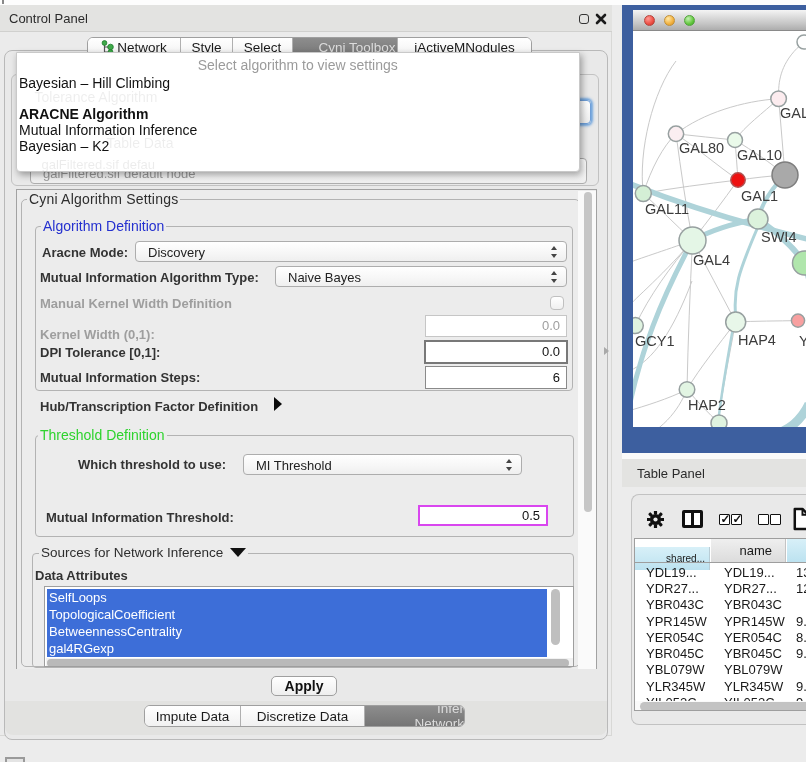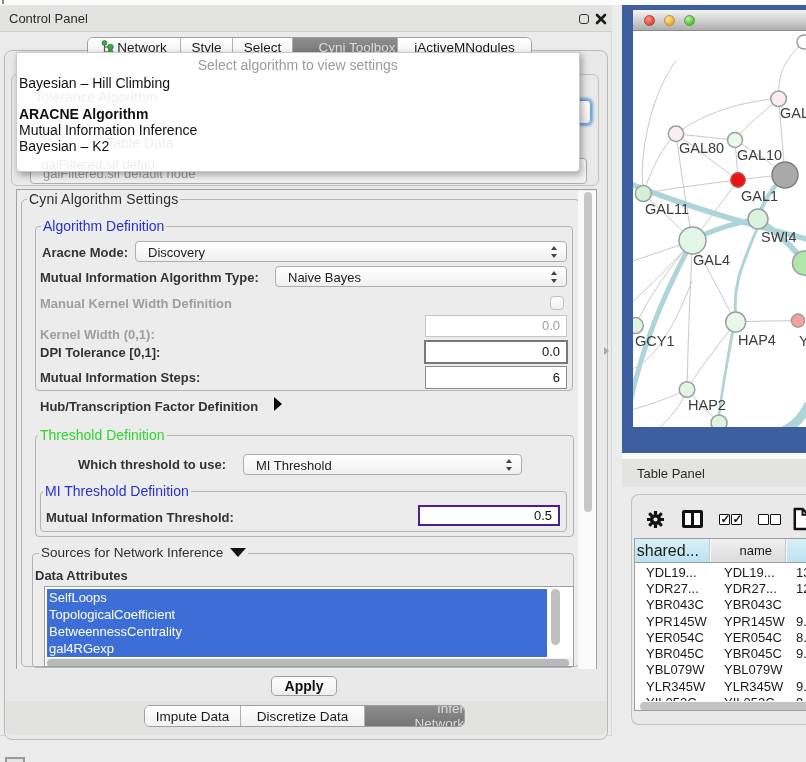--- a/index.html
+++ b/index.html
@@ -95,25 +95,22 @@
 
   <div class="group" style="left:35px;top:430px;width:539px;height:102px;">
     <div class="gtitle" style="left:2px;color:#2ed32e;">Threshold Definition</div>
   </div>
   <div class="abs lbl bold" style="left:78px;top:452px;">Which threshold to use:</div>
   <div class="combo" style="left:243px;top:449px;width:279px;height:21px;">
     <div class="ctext">MI Threshold</div>
       <div class="carr"></div>
   </div>
 
-  <div class="group" style="left:40px;top:486px;width:527px;height:41px;">
-    <div class="gtitle" style="left:2px;color:#2430cf;">MI Threshold Definition</div>
-  </div>
   <div class="abs lbl bold" style="left:46px;top:505px;">Mutual Information Threshold:</div>
-  <div class="field" style="left:418px;top:500px;width:142px;height:21px;border:2px solid #4c1d95;line-height:17px;">0.5</div>
+  <div class="field" style="left:418px;top:500px;width:130px;height:21px;border:2px solid #d946ef;line-height:17px;">0.5</div>
 
   <div class="group" style="left:32px;top:548px;width:542px;height:115px;">
     <div class="gtitle" style="left:6px;color:#2e2e2e;font-size:13.5px;">Sources for Network Inference <span style="display:inline-block;width:0;height:0;border-left:8px solid transparent;border-right:8px solid transparent;border-top:9px solid #111;vertical-align:0px;margin-left:3px;"></span></div>
   </div>
   <div class="abs lbl bold" style="left:35px;top:563px;">Data Attributes</div>
 
   <div class="abs" style="left:44px;top:581px;width:530px;height:81px;border:1px solid #9e9e9e;background:#ffffff;overflow:hidden;">
     <div class="abs" style="left:2px;top:2px;width:500px;height:68px;background:#3d6ed8;"></div>
     <div class="litem" style="top:3px;">SelfLoops</div>
     <div class="litem" style="top:20px;">TopologicalCoefficient</div>
@@ -264,21 +261,21 @@
       <span>✓</span>
     </div>
   <div class="cbx" style="left:126px;top:19px;"></div>
   <div class="cbx" style="left:138px;top:19px;"></div>
   <svg class="abs" style="left:160px;top:12px;" width="19" height="24" viewBox="0 0 18 25">
       <path d="M2 2 L10 2 L16 8 L16 23 L2 23 Z" fill="#fff" stroke="#111" stroke-width="2.6" stroke-linejoin="round"></path>
       <path d="M10 2 L10 8 L16 8" fill="none" stroke="#111" stroke-width="2"></path>
     </svg>
 
   <div class="abs" style="left:2px;top:43px;width:178px;height:173px;border:1px solid #9e9e9e;border-right:none;background:#fff;overflow:hidden;">
-    <div class="abs" style="left:0;top:0;width:75px;height:23px;background:linear-gradient(#d8f0f8,#bce2f0);border-right:1px solid #b9cdd6;text-align:right;padding-right:10px;font-size:16px;color:#1a1a1a;line-height:23px;">shared...</div>
+    <div class="abs" style="left:0;top:8px;width:75px;height:23px;background:linear-gradient(#d8f0f8,#bce2f0);border-right:1px solid #b9cdd6;text-align:right;padding-right:4px;font-size:10px;color:#1a1a1a;line-height:23px;">shared...</div>
     <div class="abs" style="left:76px;top:0;width:75px;height:23px;background:linear-gradient(#efefef,#dcdcdc);border-right:1px solid #c4c4c4;text-align:right;padding-right:13px;font-size:13px;color:#1a1a1a;line-height:23px;">name</div>
     <div class="abs" style="left:152px;top:0;width:26px;height:23px;background:linear-gradient(#d8f0f8,#bce2f0);"></div>
     <div class="abs" style="left:0;top:23px;width:178px;height:1px;background:#9e9e9e;"></div>
     <div class="trow" style="top:26px;">
         <span class="c1">YDL19...</span>
         <span class="c2">YDL19...</span>
         <span class="c3">13</span>
       </div>
     <div class="trow" style="top:42px;">
         <span class="c1">YDR27...</span>

